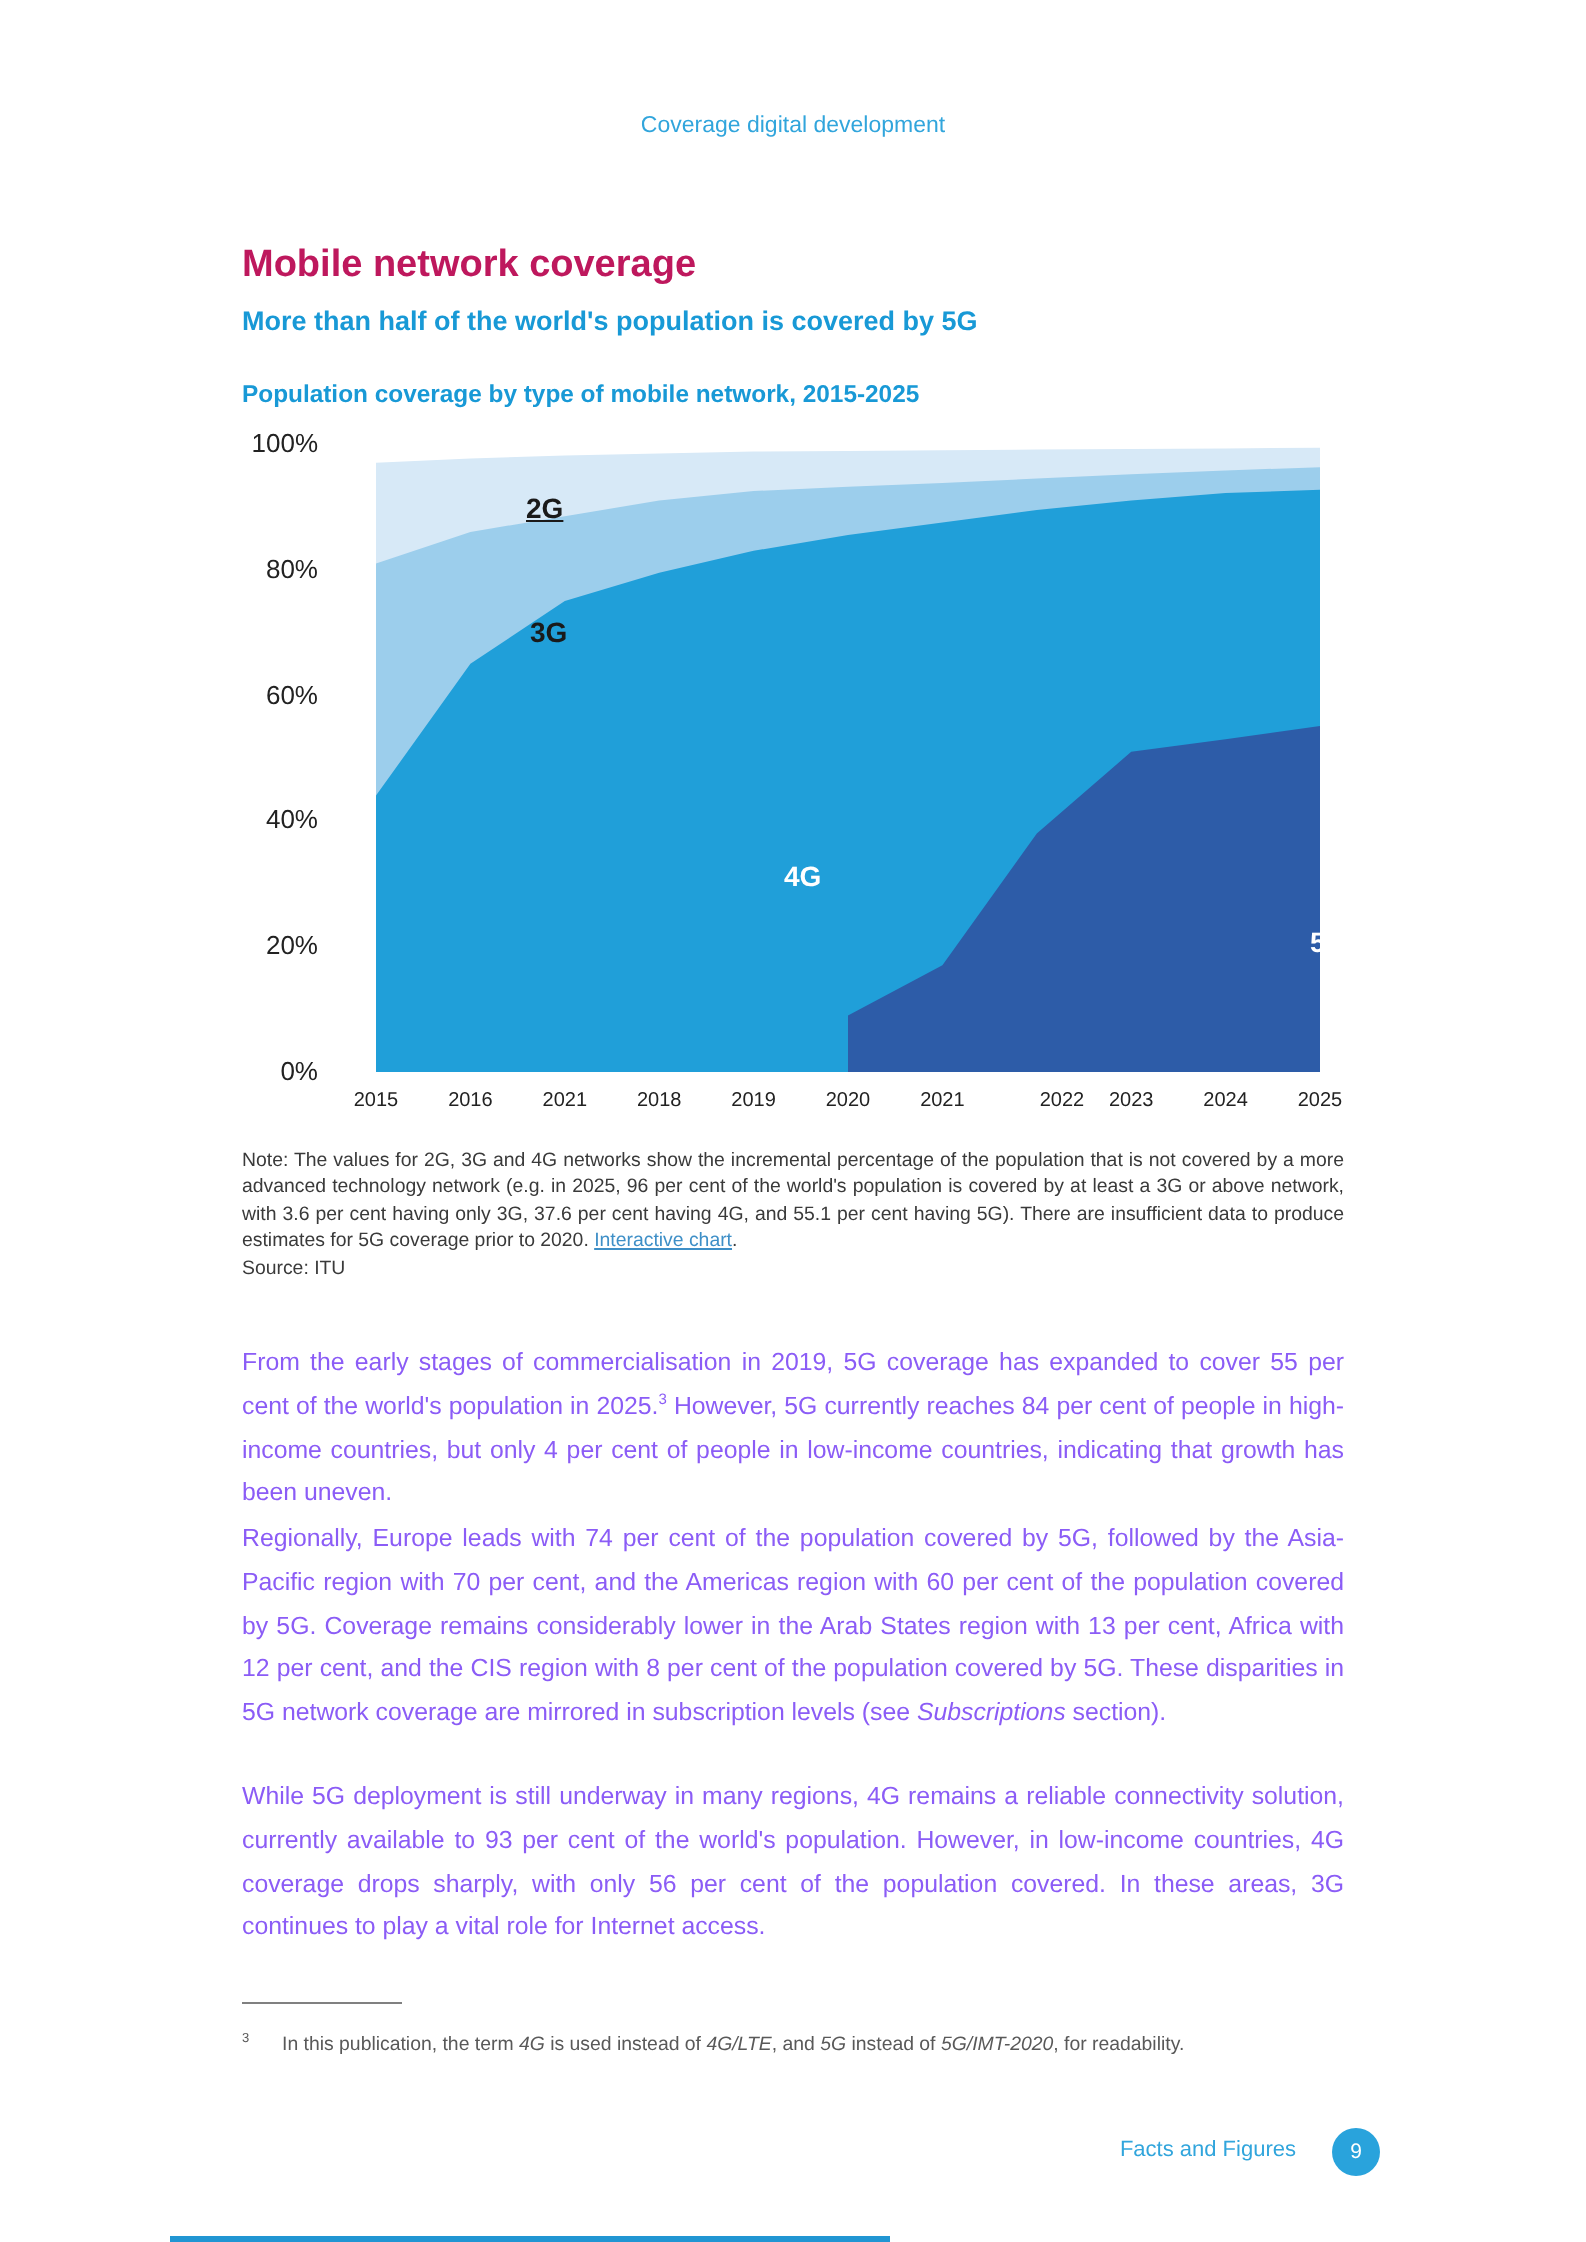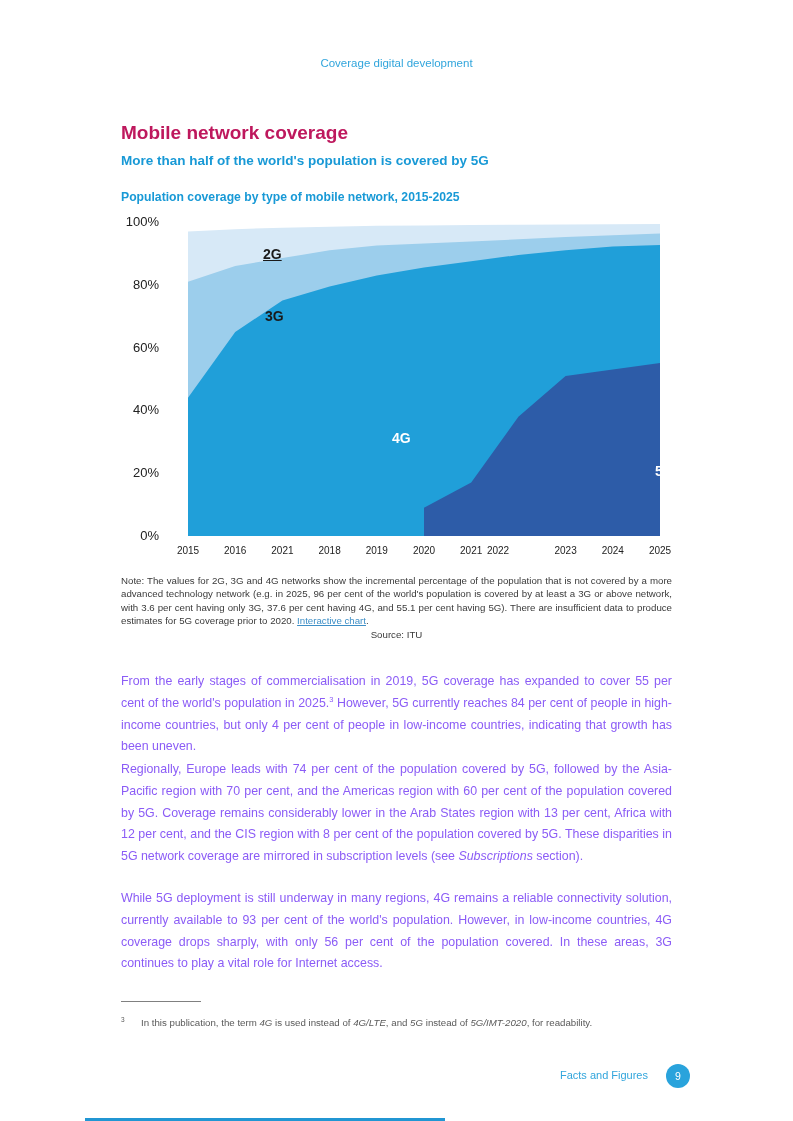--- a/index.html
+++ b/index.html
@@ -47,21 +47,21 @@
   .band-label.dark{color:#1a1a1a;}
   .band-label.light{color:#ffffff;}
   .lbl-2g{left:75px;top:24px;text-decoration:underline;}
   .lbl-3g{left:77px;top:86px;}
   .lbl-4g{left:204px;top:208px;}
   .lbl-5g{left:467px;top:241px;}
   .note{
     position:absolute;left:121px;top:574px;width:551px;
     font-size:9.7px;line-height:13.4px;color:#3a3a3a;text-align:justify;
   }
-  .note .src{display:block;text-align:center;}
+  .note .src{display:block;text-align:left;}
   .note a{color:#3e8fc7;text-decoration:underline;cursor:pointer;}
   .body-par{
     position:absolute;left:121px;width:551px;
     font-size:12.4px;line-height:21.6px;color:#8b5cf6;text-align:justify;
   }
   .p1{top:659px;}
   .p2{top:747px;}
   .p3{top:876px;}
   .body-par .it,.fn-text .it{font-style:italic;}
   sup.fnref{font-size:7.5px;vertical-align:super;line-height:0;}
@@ -120,21 +120,21 @@
       <div class="ytick" style="top: 185.4px;">40%</div>
       <div class="ytick" style="top: 248.2px;">20%</div>
       <div class="ytick" style="top: 311px;">0%</div>
       <div class="xtick" style="left: 43px;">2015</div>
       <div class="xtick" style="left: 90.2px;">2016</div>
       <div class="xtick" style="left: 137.4px;">2021</div>
       <div class="xtick" style="left: 184.6px;">2018</div>
       <div class="xtick" style="left: 231.8px;">2019</div>
       <div class="xtick" style="left: 279px;">2020</div>
       <div class="xtick" style="left: 326.2px;">2021</div>
-      <div class="xtick" style="left: 353px;">2022</div>
+      <div class="xtick" style="left: 386px;">2022</div>
       <div class="xtick" style="left: 420.6px;">2023</div>
       <div class="xtick" style="left: 467.8px;">2024</div>
       <div class="xtick" style="left: 515px;">2025</div>
     </div>
 
   <div class="note">
     <span>Note: The values for 2G, 3G and 4G networks show the incremental percentage of the population that is not covered by a more advanced technology network (e.g. in 2025, 96 per cent of the world's population is covered by at least a 3G or above network, with 3.6 per cent having only 3G, 37.6 per cent having 4G, and 55.1 per cent having 5G). There are insufficient data to produce estimates for 5G coverage prior to 2020. </span><a>Interactive chart</a><span>.</span>
     <span class="src">Source: ITU</span>
   </div>
 

